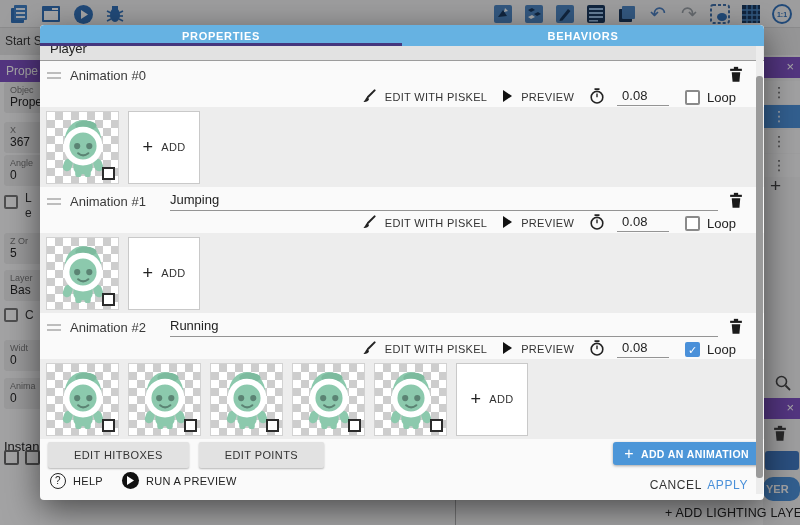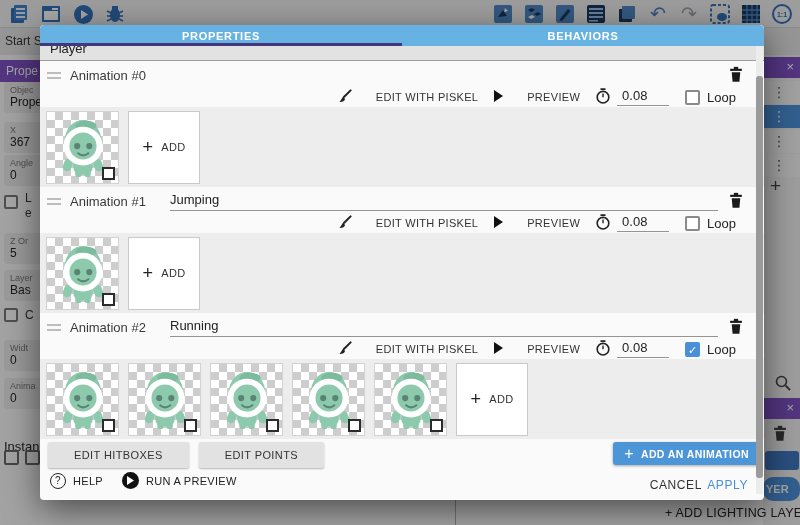--- a/index.html
+++ b/index.html
@@ -58,23 +58,23 @@
   .scroll-thumb { position:absolute; top:30px; right:0; width:7px; height:402px; background:#9a9a9a; border-radius:3px; }
 
   .anim-label-row { height:24px; margin-top:2px; display:flex; align-items:center; position:relative; }
   .drag-handle { width:14px; margin-left:7px; display:flex; flex-direction:column; gap:3px; cursor:grab; }
   .drag-handle i { height:2px; background:#bdbdbd; display:block; }
   .anim-label { font-size:13px; color:#3a3a3a; margin-left:9px; width:86px; white-space:nowrap; }
   .anim-name { font-size:13px; color:#222; margin-left:14px; width:548px; height:19px; border-bottom:1px solid #949494; }
   .trash { position:absolute; right:21px; top:3px; cursor:pointer; }
 
   .anim-toolbar { height:20px; display:flex; align-items:center; justify-content:flex-end; padding-right:28px; font-size:11px; color:#333; }
-  .tbl-lab { letter-spacing:.3px; margin-left:24px; }
+  .tbl-lab { letter-spacing:.3px; margin-left:9px; }
   .sp8 { width:15px; }
-  .time { font-size:13px; color:#222; width:52px; border-bottom:1px solid #949494; padding-left:5px; height:18px; margin-left:6px; }
+  .time { font-size:13px; color:#222; width:52px; border-bottom:1px solid #949494; padding-left:5px; height:18px; margin-left:12px; }
   .loop-cb { width:15px; height:15px; border:2px solid #8a8a8a; border-radius:2px; background:#fff; margin-left:16px; font-size:11px; line-height:12px; text-align:center; color:#fff; cursor:pointer; }
   .loop-cb.checked { background:#4a90d9; border-color:#4a90d9; }
   .loop-label { font-size:13px; color:#222; margin-left:7px; }
 
   .strip { height:80px; background:#ededed; display:flex; align-items:center; padding-left:6px; gap:9px; }
   .thumb { width:73px; height:73px; position:relative; border:1px solid #d2d2d2; cursor:pointer;
     background-color:#fff;
     background-image:
       linear-gradient(45deg,#cdcdcd 25%,transparent 25%,transparent 75%,#cdcdcd 75%),
       linear-gradient(45deg,#cdcdcd 25%,#fff 25%,#fff 75%,#cdcdcd 75%);

